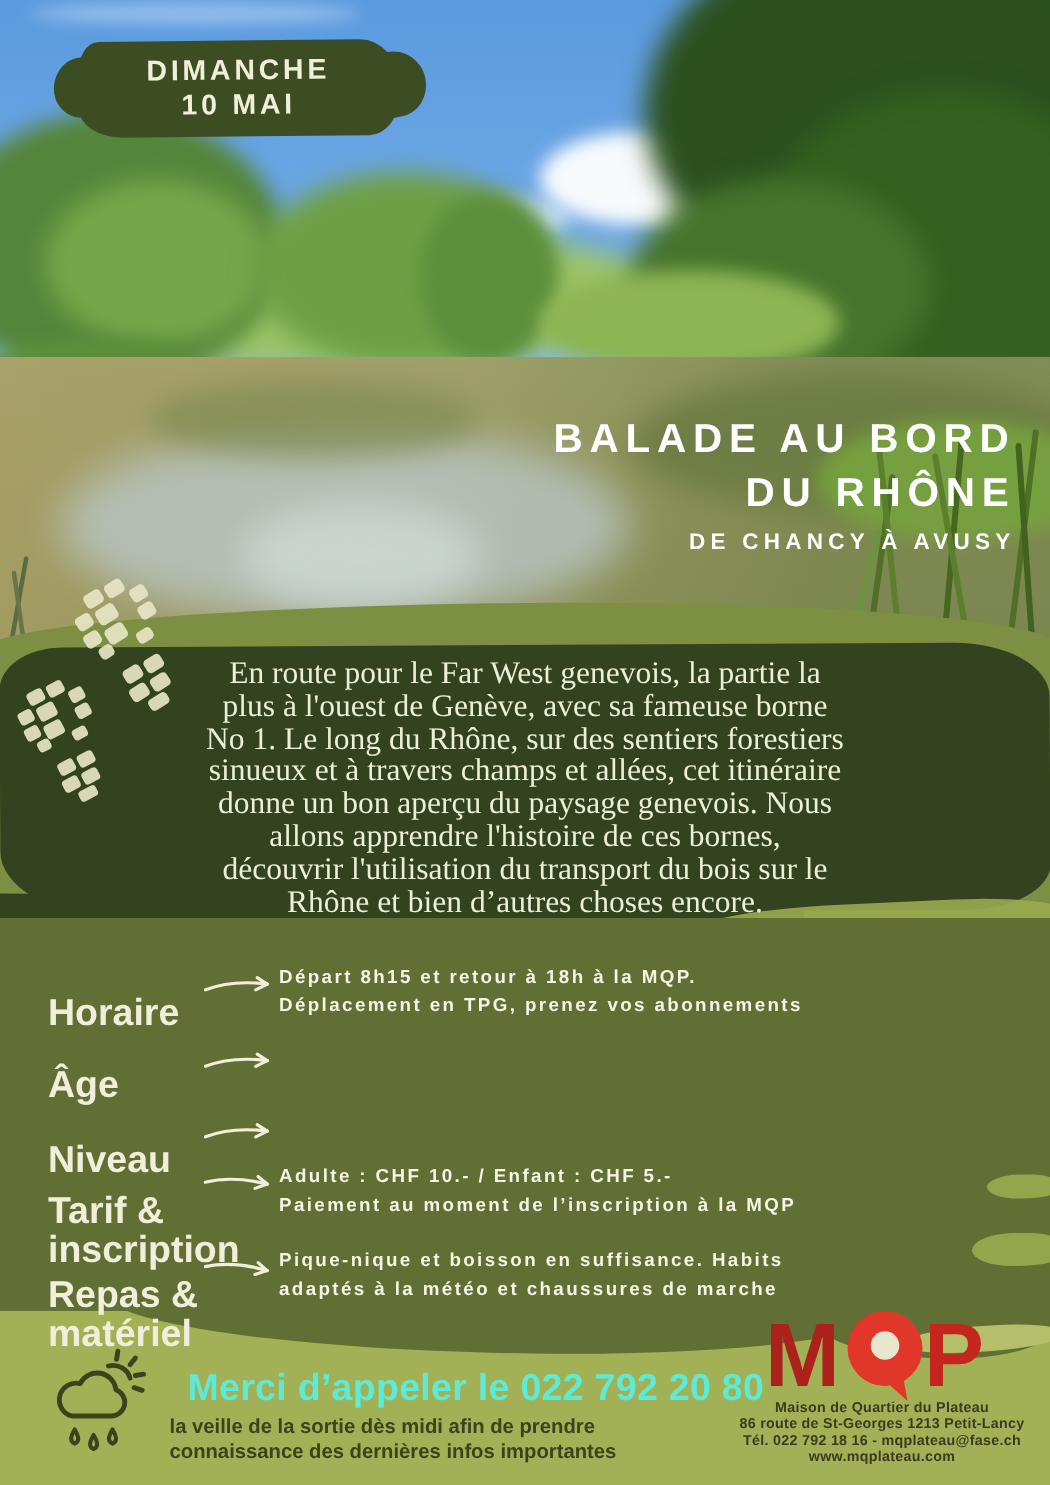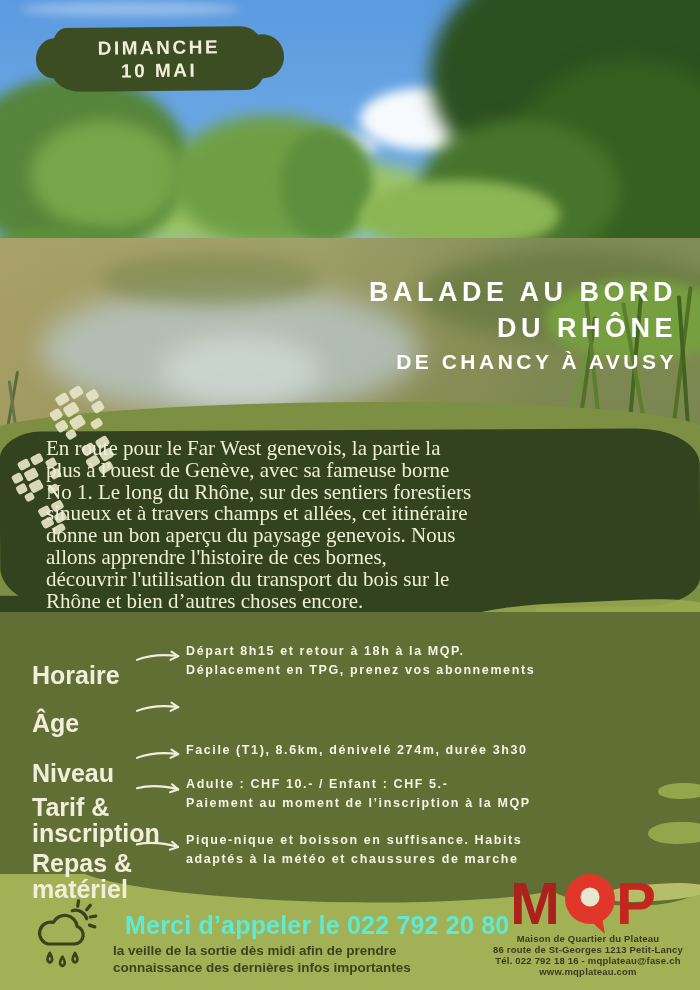--- a/index.html
+++ b/index.html
@@ -42,23 +42,23 @@
          border-radius:14px 26px 20px 30px/22px 30px 26px 20px;transform:rotate(-.6deg);
          display:flex;flex-direction:column;align-items:center;justify-content:center;}
   .badge::before{content:"";position:absolute;left:-16px;top:10px;width:34px;height:40px;background:#3C4D24;
          border-radius:50% 40% 45% 55%/50%;transform:rotate(14deg);}
   .badge::after{content:"";position:absolute;right:-18px;top:8px;width:40px;height:44px;background:#3C4D24;
          border-radius:45% 55% 50% 40%/50%;transform:rotate(-10deg);}
   .badge div{position:relative;color:#F1EFD9;font-weight:bold;font-size:19px;letter-spacing:2.5px;line-height:23px;}
 
   .title{position:absolute;right:23px;top:250px;text-align:right;color:#FFFFFF;font-weight:bold;margin-top:24px;}
   .title .big{font-size:27px;letter-spacing:4.5px;line-height:36px;}
-  .title .sub{font-size:21px;letter-spacing:3.5px;line-height:32px;}
-
-  .intro{position:absolute;left:46px;right:46px;top:438px;text-align:left;color:#EDEFD8;
+  .title .sub{font-size:15px;letter-spacing:3.5px;line-height:32px;}
+
+  .intro{position:absolute;left:46px;right:46px;top:438px;text-align:center;color:#EDEFD8;
          font-family:"Liberation Serif",serif;font-size:21px;line-height:21.8px;white-space:pre-line;}
 
   .row-label{position:absolute;left:32px;color:#F1EFDC;font-weight:bold;font-size:25px;line-height:26px;white-space:pre-line;margin-top:24px;}
   .row-text{position:absolute;left:186px;color:#F6F4E6;font-weight:bold;font-size:12.5px;letter-spacing:1.6px;
             line-height:19px;white-space:pre-line;}
   .row-arrow{position:absolute;left:136px;width:46px;height:18px;}
 
   .phone-msg{position:absolute;left:125px;top:911px;color:#5eead4;font-weight:bold;font-size:25px;letter-spacing:.2px;}
   .phone-note{position:absolute;left:113px;top:943px;color:#3A431D;font-weight:bold;font-size:13.5px;
               line-height:16.5px;white-space:pre-line;}
@@ -201,21 +201,20 @@
       <path d="M44 7 l-7 -4.5"></path>
       <path d="M44 7 l-8 4"></path>
     </svg>
 
   <div class="row-label" style="top:736px;">Niveau</div>
   <svg class="row-arrow" style="top:746px;" viewBox="0 0 48 16" fill="none" stroke="#F1EFDC" stroke-width="2.2" stroke-linecap="round">
       <path d="M1 11 C 14 6 28 5 44 7"></path>
       <path d="M44 7 l-7 -4.5"></path>
       <path d="M44 7 l-8 4"></path>
     </svg>
-  <div class="row-text" style="top:741px;">Facile (T1), 8.6km, dénivelé 274m, durée 3h30</div>
 
   <div class="row-label" style="top:770px;">Tarif &amp;
 inscription</div>
   <svg class="row-arrow" style="top:779px;transform:rotate(7deg);" viewBox="0 0 48 16" fill="none" stroke="#F1EFDC" stroke-width="2.2" stroke-linecap="round">
       <path d="M1 11 C 14 6 28 5 44 7"></path>
       <path d="M44 7 l-7 -4.5"></path>
       <path d="M44 7 l-8 4"></path>
     </svg>
   <div class="row-text" style="top:775px;">Adulte : CHF 10.- / Enfant : CHF 5.-
 Paiement au moment de l’inscription à la MQP</div>

